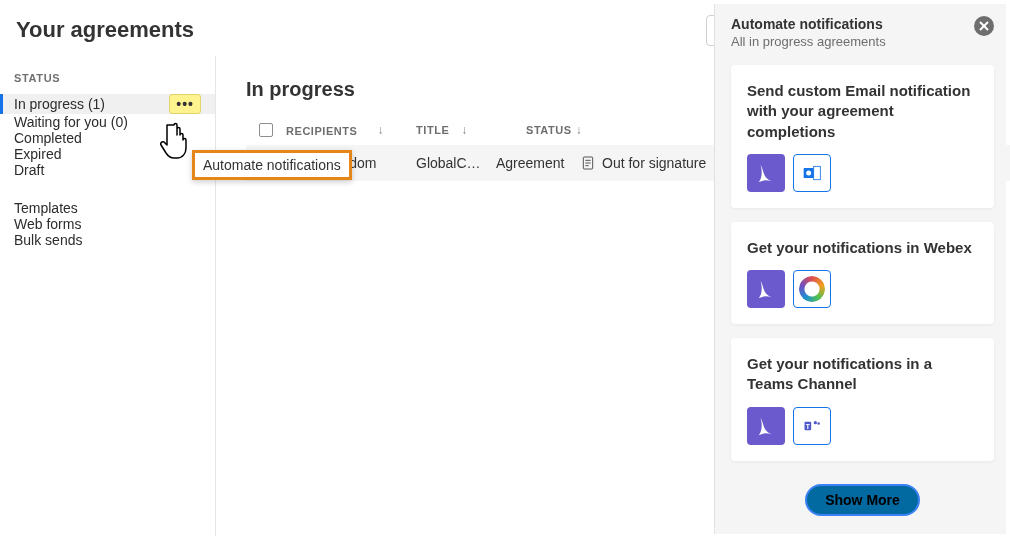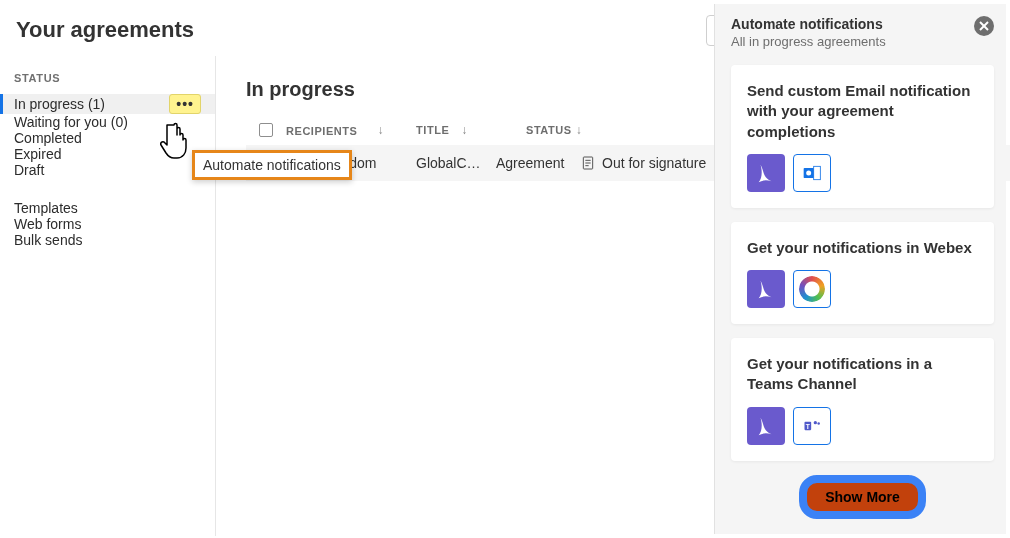--- a/index.html
+++ b/index.html
@@ -220,22 +220,22 @@
       border-radius: 4px;
       display:flex; align-items:center; justify-content:center;
       cursor:pointer;
     }
     .tile.purple { background:#6a5acd; }
     .tile.border { border: 1.5px solid #1473e6; background:#fff; }
     .show-more {
       align-self: center;
       margin-top: auto;
       margin-bottom: 6px;
-      border: 8px solid #3b82f6;
-      background: #c2410c;
+      border: 2px solid #3b82f6;
+      background: #0369a1;
       border-radius: 18px;
       padding: 6px 18px;
       font-weight: 700;
       font-size: 14px;
       cursor: pointer;
     }
     .webex-circle {
       width:26px; height:26px; border-radius:50%;
       background: conic-gradient(#e04f4f, #f0a020, #50c050, #2090d0, #7050c0, #e04f4f);
       -webkit-mask: radial-gradient(circle, transparent 7px, black 8px);

